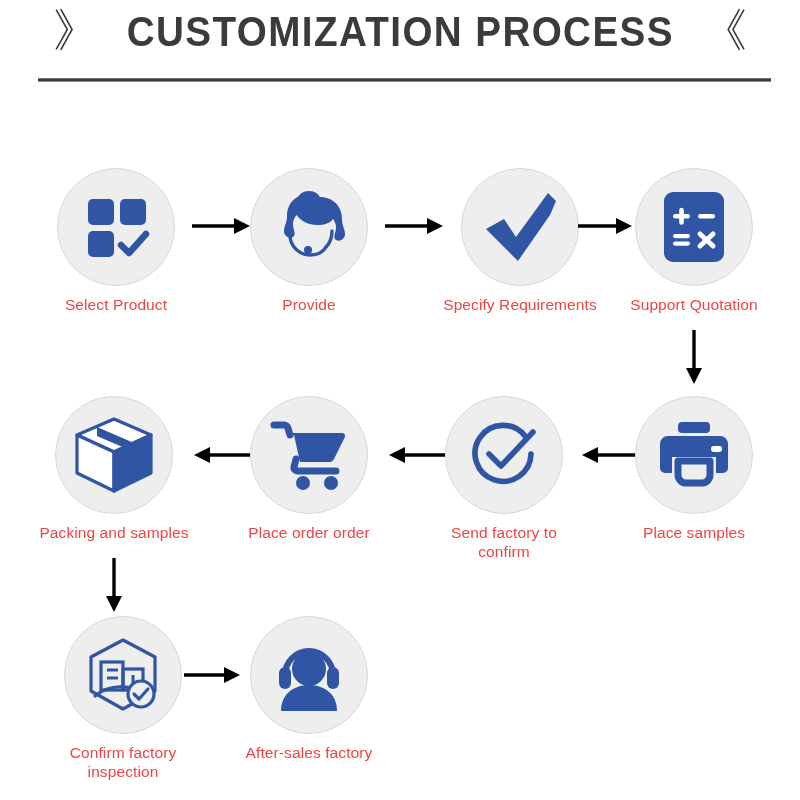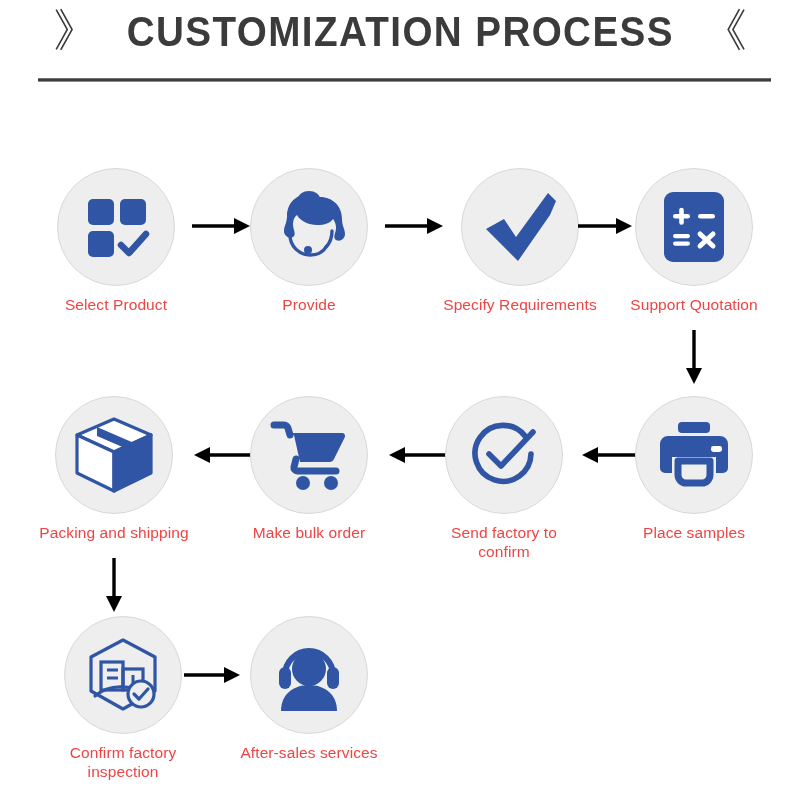--- a/index.html
+++ b/index.html
@@ -176,21 +176,21 @@
         <svg width="82" height="80" viewBox="0 0 82 80">
           <path d="M41 4 L78 20 L78 58 L41 76 L4 58 L4 20 Z" fill="#ffffff"></path>
           <path d="M41 4 L78 20 L41 37 L4 20 Z" fill="#ffffff" stroke="#2f55a4" stroke-width="3.2" stroke-linejoin="round"></path>
           <path d="M4 20 L41 37 L41 76 L4 58 Z" fill="#ffffff" stroke="#2f55a4" stroke-width="3.2" stroke-linejoin="round"></path>
           <path d="M41 37 L78 20 L78 58 L41 76 Z" fill="#2f55a4" stroke="#2f55a4" stroke-width="3.2" stroke-linejoin="round"></path>
           <path d="M24 12 L61 28 L61 37 L24 21 Z" fill="#2f55a4"></path>
           <path d="M61 28 L70 24 L70 33 L61 37 Z" fill="#2f55a4"></path>
         </svg>
       </span>
     </div>
-    <div class="node-label">Packing and shipping</div>
+    <div class="node-label">Packing and samples</div>
   </div>
 
   <div class="arrow" style="left:190px;top:442px;">
     <svg width="62" height="26" viewBox="0 0 62 26">
       <line x1="18" y1="13" x2="62" y2="13" stroke="#000" stroke-width="3.4"></line>
       <polygon points="20,5 4,13 20,21" fill="#000"></polygon>
     </svg>
   </div>
 
   <div class="node" style="left:229px;top:396px;">
@@ -198,21 +198,21 @@
       <span>
         <svg width="78" height="72" viewBox="0 0 78 72">
           <path d="M4 6 h10 a4 4 0 0 1 4 3.2 L20 16" fill="none" stroke="#2f55a4" stroke-width="7" stroke-linecap="round" stroke-linejoin="round"></path>
           <path d="M19 14 L72 14 a3 3 0 0 1 2.8 4.2 L64 40 a5 5 0 0 1 -4.6 3 L30 43 L24 16 Z" fill="#2f55a4"></path>
           <path d="M26 40 L24 48 a3.4 3.4 0 0 0 3.4 4 L66 52" fill="none" stroke="#2f55a4" stroke-width="7" stroke-linecap="round" stroke-linejoin="round"></path>
           <circle cx="33" cy="64" r="7" fill="#2f55a4"></circle>
           <circle cx="61" cy="64" r="7" fill="#2f55a4"></circle>
         </svg>
       </span>
     </div>
-    <div class="node-label">Make bulk order</div>
+    <div class="node-label">Place order order</div>
   </div>
 
   <div class="arrow" style="left:385px;top:442px;">
     <svg width="62" height="26" viewBox="0 0 62 26">
       <line x1="18" y1="13" x2="62" y2="13" stroke="#000" stroke-width="3.4"></line>
       <polygon points="20,5 4,13 20,21" fill="#000"></polygon>
     </svg>
   </div>
 
   <div class="node" style="left:424px;top:396px;">
@@ -287,16 +287,16 @@
       <span>
         <svg width="76" height="72" viewBox="0 0 76 72">
           <path d="M14 36 a24 24 0 0 1 48 0" fill="none" stroke="#2f55a4" stroke-width="6" stroke-linecap="round"></path>
           <rect x="8" y="28" width="12" height="22" rx="6" fill="#2f55a4"></rect>
           <rect x="56" y="28" width="12" height="22" rx="6" fill="#2f55a4"></rect>
           <circle cx="38" cy="30" r="17" fill="#2f55a4"></circle>
           <path d="M10 72 C10 54 24 46 38 46 C52 46 66 54 66 72 Z" fill="#2f55a4"></path>
         </svg>
       </span>
     </div>
-    <div class="node-label">After-sales services</div>
+    <div class="node-label">After-sales factory</div>
   </div>
 
 </div>
 
 </body></html>

